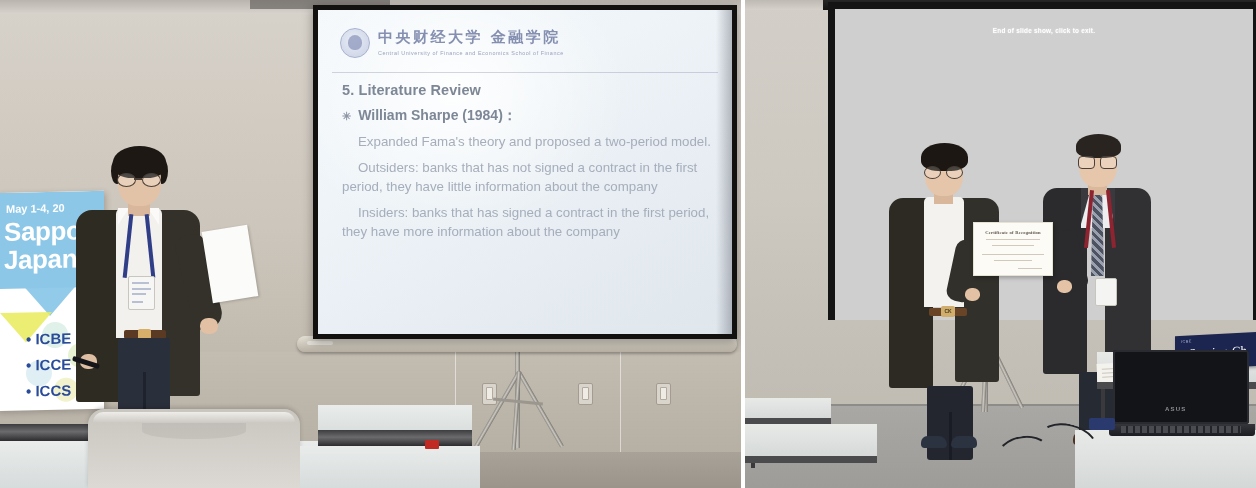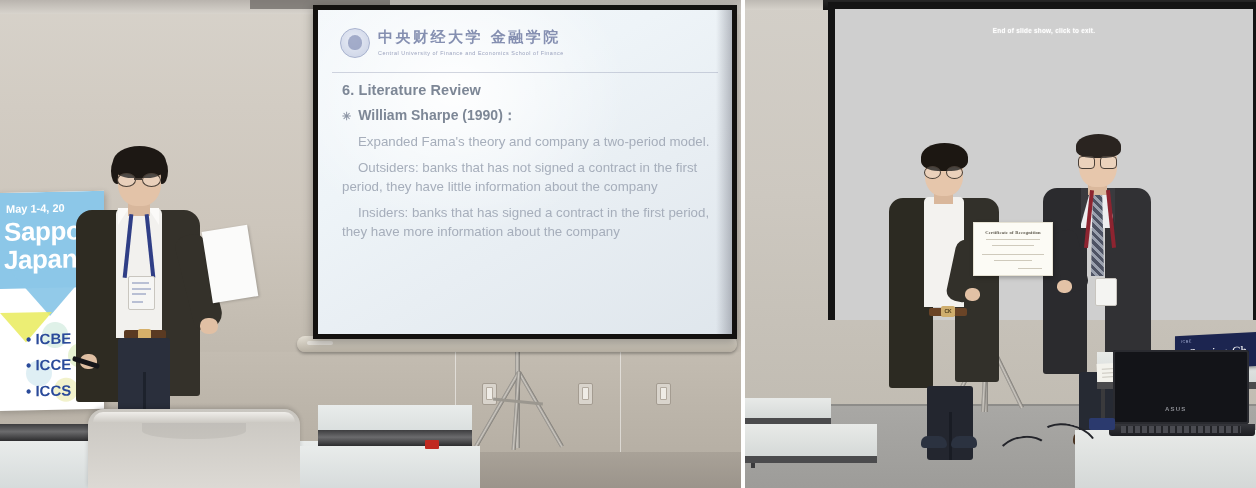--- a/index.html
+++ b/index.html
@@ -251,26 +251,26 @@
         <div class="scr-l-glow"></div>
 
         <div class="slide-head">
           <div class="slide-logo"></div>
           <div class="slide-cn">中央财经大学 金融学院</div>
           <div class="slide-en">Central University of Finance and Economics School of Finance</div>
         </div>
         <div class="slide-rule"></div>
 
         <div class="slide-body">
-          <p class="s-h2">6. Literature Review</p>
+          <p class="s-h2">5. Literature Review</p>
           <p class="s-bullet">
             <span class="dot">✳</span>
-            <span>William Sharpe (1990)：</span>
+            <span>William Sharpe (1984)：</span>
           </p>
-          <p class="s-para">Expanded Fama's theory and company a two-period model.</p>
+          <p class="s-para">Expanded Fama's theory and proposed a two-period model.</p>
           <p class="s-para">Outsiders: banks that has not signed a contract in the first period, they have little information about the company</p>
           <p class="s-para">Insiders: banks that has signed a contract in the first period, they have more information about the company</p>
         </div>
 
         <div class="scr-l-shadow"></div>
       </div>
     </div>
 
     <div class="banner">
       <div class="bn-sky"></div>

